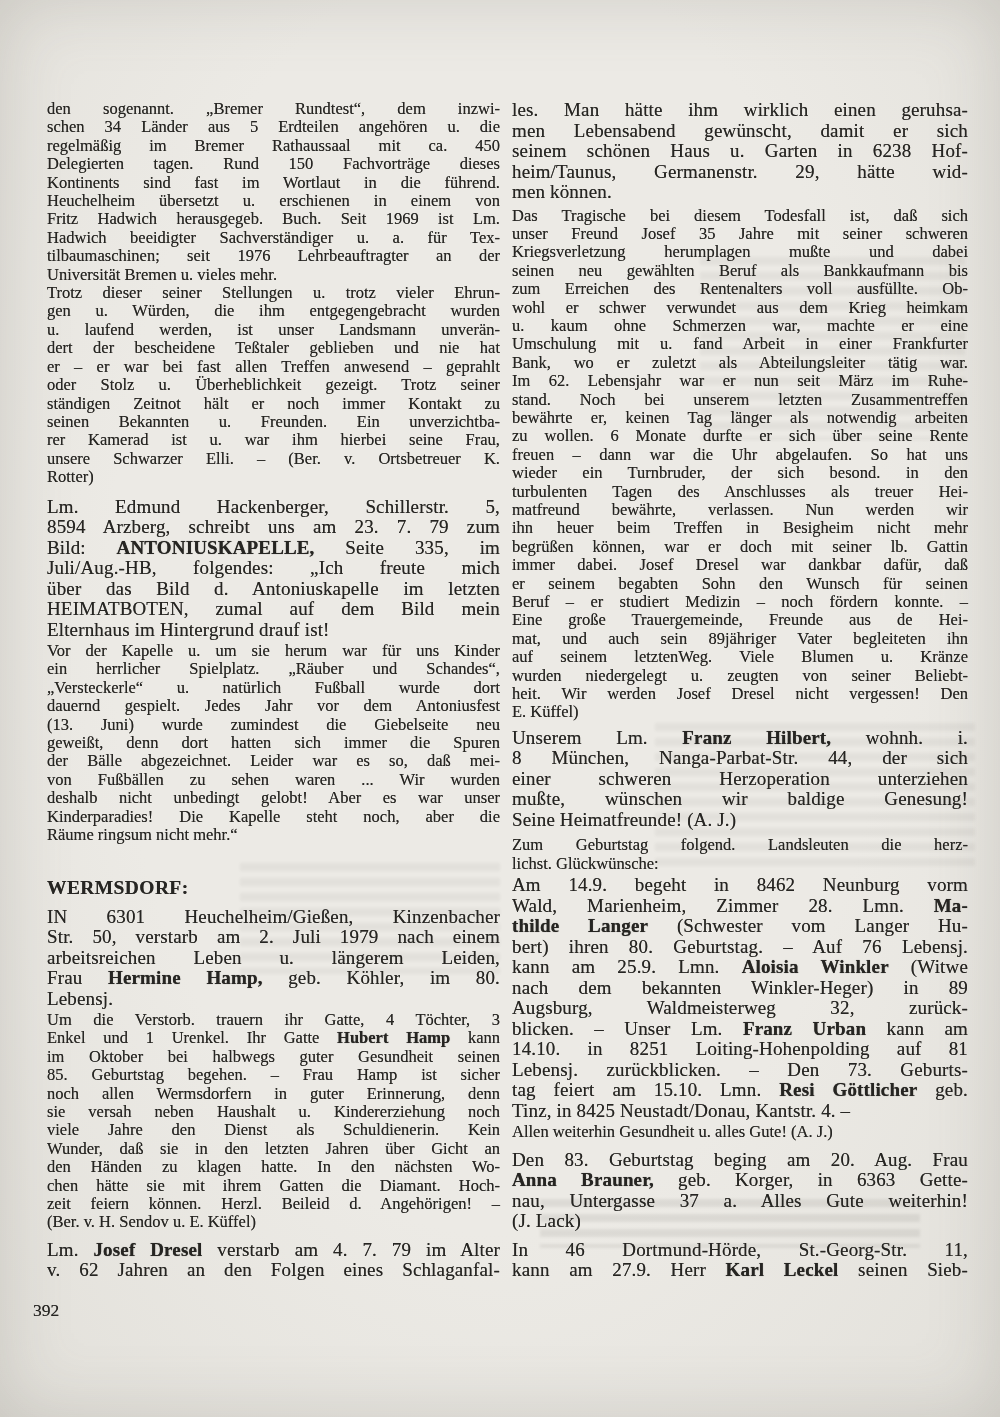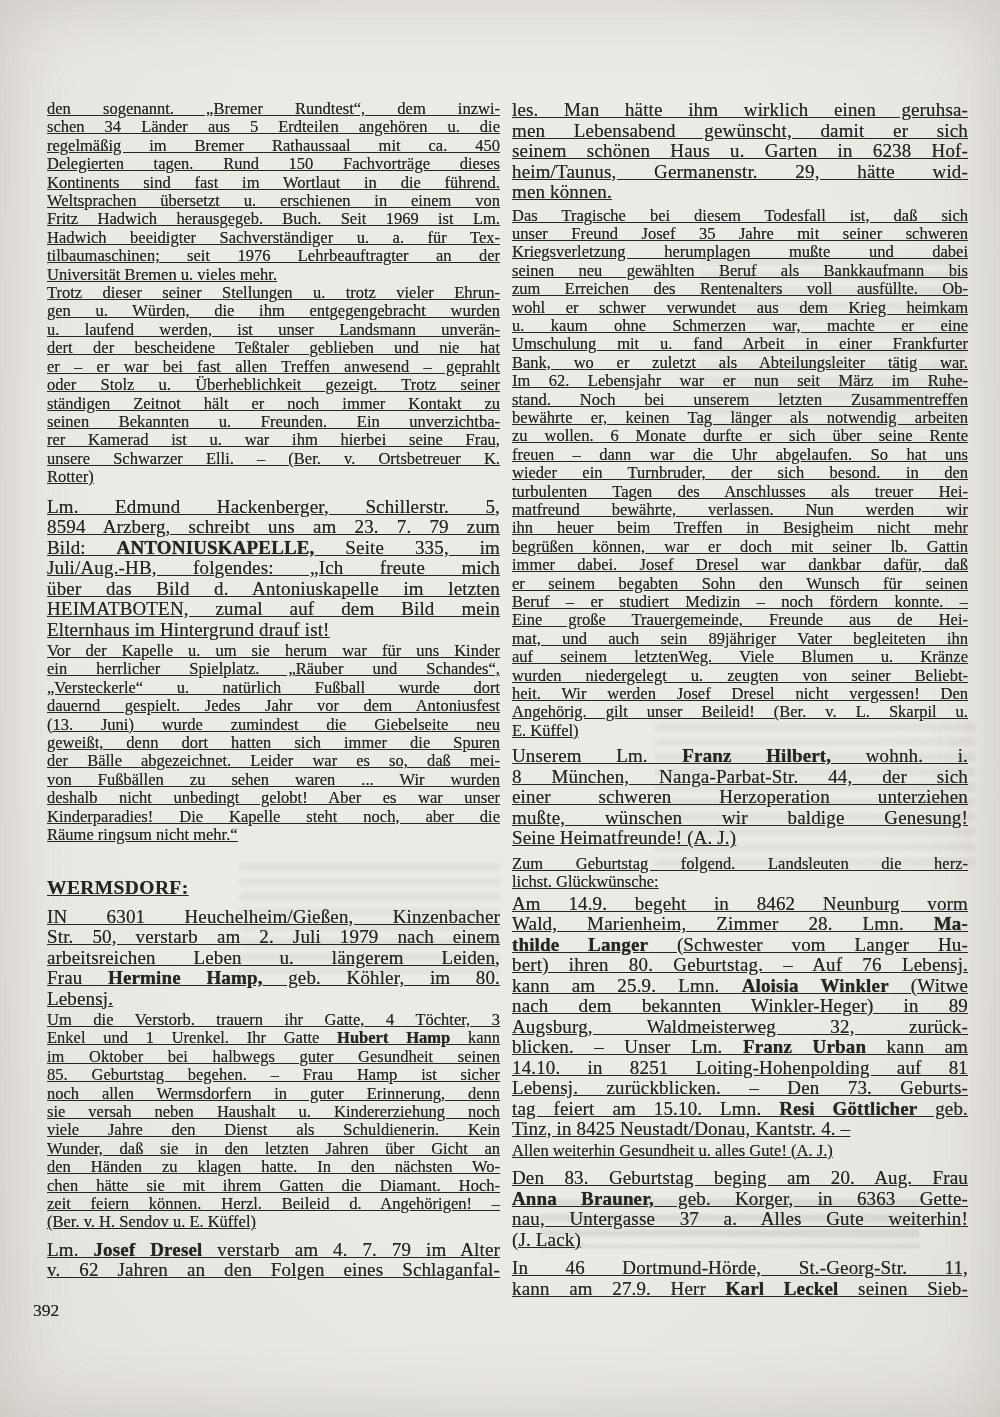--- a/index.html
+++ b/index.html
@@ -22,21 +22,21 @@
     box-shadow: inset 0 0 70px rgba(110,105,95,0.22);
   }
   .col {
     position: absolute;
     top: 100px;
     z-index: 2;
   }
   #col-left  { left: 47px;  width: 453px; }
   #col-right { left: 512px; width: 456px; }
 
-  .block { position: relative; text-decoration: underline; }
+  .block { position: relative; }
   .small   { font-size: 16.5px; line-height: 18.4px; }
   .large   { font-size: 19px;   line-height: 20.5px; letter-spacing: 0.15px; }
   .heading { font-size: 19.5px; line-height: 22px; font-weight: bold; letter-spacing: 0.4px; }
 
   .line {
     text-align: justify;
     text-align-last: justify;
     text-shadow: 0 0 0.55px rgba(25,24,20,0.6);
   }
   .line.last { text-align-last: left; }
@@ -72,21 +72,21 @@
   <div class="ghost" style="left:240px; top:856px; width:260px; height:118px"></div>
   <div class="ghost ghost-dark" style="left:540px; top:1192px; width:380px; height:56px"></div>
 
   <div class="col" id="col-left">
       <div class="block small">
         <div class="line">den sogenannt. „Bremer Rundtest“, dem inzwi-</div>
         <div class="line">schen 34 Länder aus 5 Erdteilen angehören u. die</div>
         <div class="line">regelmäßig im Bremer Rathaussaal mit ca. 450</div>
         <div class="line">Delegierten tagen. Rund 150 Fachvorträge dieses</div>
         <div class="line">Kontinents sind fast im Wortlaut in die führend.</div>
-        <div class="line">Weltsprachen übersetzt u. erschienen in einem von</div>
+        <div class="line">Heuchelheim übersetzt u. erschienen in einem von</div>
         <div class="line">Fritz Hadwich herausgegeb. Buch. Seit 1969 ist Lm.</div>
         <div class="line">Hadwich beeidigter Sachverständiger u. a. für Tex-</div>
         <div class="line">tilbaumaschinen; seit 1976 Lehrbeauftragter an der</div>
         <div class="line last">Universität Bremen u. vieles mehr.</div>
       </div>
       <div class="block small">
         <div class="line">Trotz dieser seiner Stellungen u. trotz vieler Ehrun-</div>
         <div class="line">gen u. Würden, die ihm entgegengebracht wurden</div>
         <div class="line">u. laufend werden, ist unser Landsmann unverän-</div>
         <div class="line">dert der bescheidene Teßtaler geblieben und nie hat</div>
@@ -179,21 +179,20 @@
         <div class="line">ihn heuer beim Treffen in Besigheim nicht mehr</div>
         <div class="line">begrüßen können, war er doch mit seiner lb. Gattin</div>
         <div class="line">immer dabei. Josef Dresel war dankbar dafür, daß</div>
         <div class="line">er seinem begabten Sohn den Wunsch für seinen</div>
         <div class="line">Beruf – er studiert Medizin – noch fördern konnte. –</div>
         <div class="line">Eine große Trauergemeinde, Freunde aus de Hei-</div>
         <div class="line">mat, und auch sein 89jähriger Vater begleiteten ihn</div>
         <div class="line">auf seinem letztenWeg. Viele Blumen u. Kränze</div>
         <div class="line">wurden niedergelegt u. zeugten von seiner Beliebt-</div>
         <div class="line">heit. Wir werden Josef Dresel nicht vergessen! Den</div>
-        <div class="line">Angehörig. gilt unser Beileid! (Ber. v. L. Skarpil u.</div>
         <div class="line last">E. Küffel)</div>
       </div>
       <div class="block large" style="margin-top: 6px;">
         <div class="line">Unserem Lm. <b>Franz Hilbert,</b> wohnh. i.</div>
         <div class="line">8 München, Nanga-Parbat-Str. 44, der sich</div>
         <div class="line">einer schweren Herzoperation unterziehen</div>
         <div class="line">mußte, wünschen wir baldige Genesung!</div>
         <div class="line last">Seine Heimatfreunde! (A. J.)</div>
       </div>
       <div class="block small" style="margin-top: 6px;">

